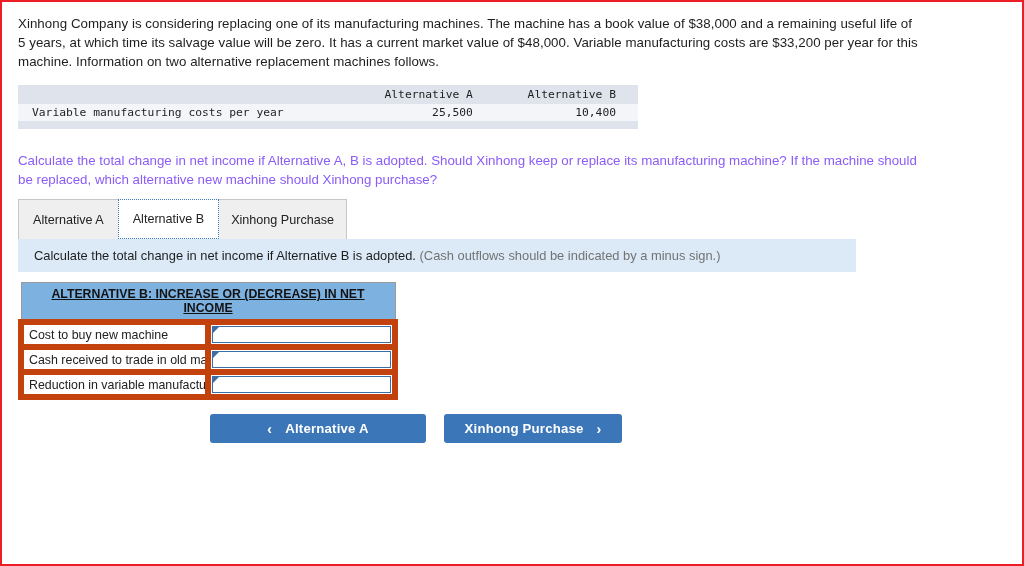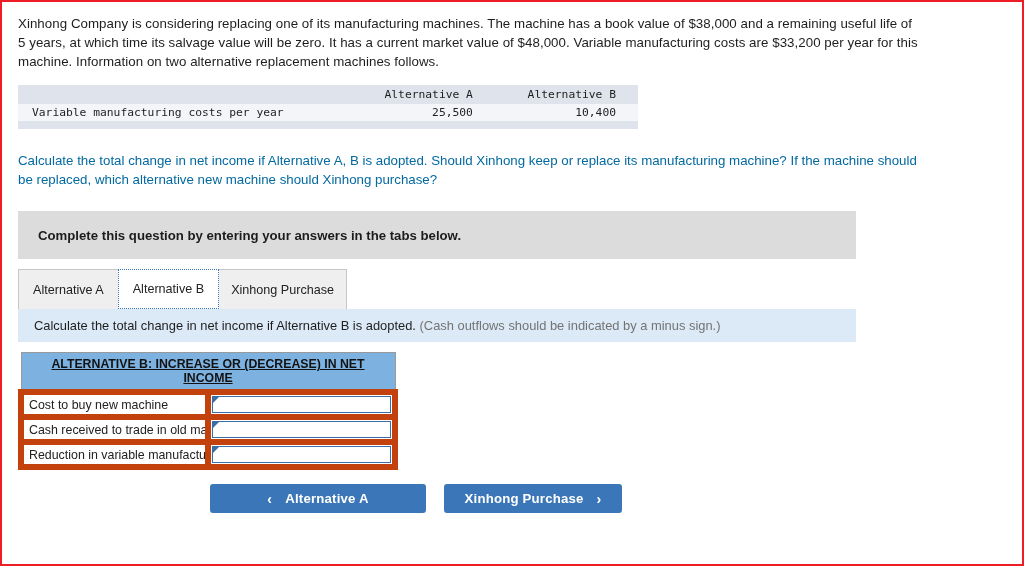--- a/index.html
+++ b/index.html
@@ -71,21 +71,21 @@
     height: 8px;
     background: #dfe3ec;
     width: 620px;
   }
 
   
   .prompt-text {
     margin-top: 22px;
     font-size: 13.3px;
     line-height: 19px;
-    color: #0369a1;
+    color: #8b5cf6;
     max-width: 920px;
   }
 
   
   .grey-banner {
     margin-top: 22px;
     width: 838px;
     height: 48px;
     background: #dcdcdc;
     display: flex;
@@ -251,23 +251,20 @@
             <td class="num">25,500</td>
             <td class="num">10,400</td>
           </tr>
         </tbody>
       </table>
       <div class="given-footer"></div>
     </div>
 
     <div class="prompt-text">Calculate the total change in net income if Alternative A, B is adopted. Should Xinhong keep or replace its manufacturing machine? If the machine should be replaced, which alternative new machine should Xinhong purchase?</div>
 
-    <div class="grey-banner">
-      <span>Complete this question by entering your answers in the tabs below.</span>
-    </div>
 
     <div class="tabs-row">
       <div class="tab">
         <span>Alternative A</span>
       </div>
       <div class="tab active">
         <span>Alternative B</span>
       </div>
       <div class="tab two-line">
         <span>Xinhong Purchase</span>

